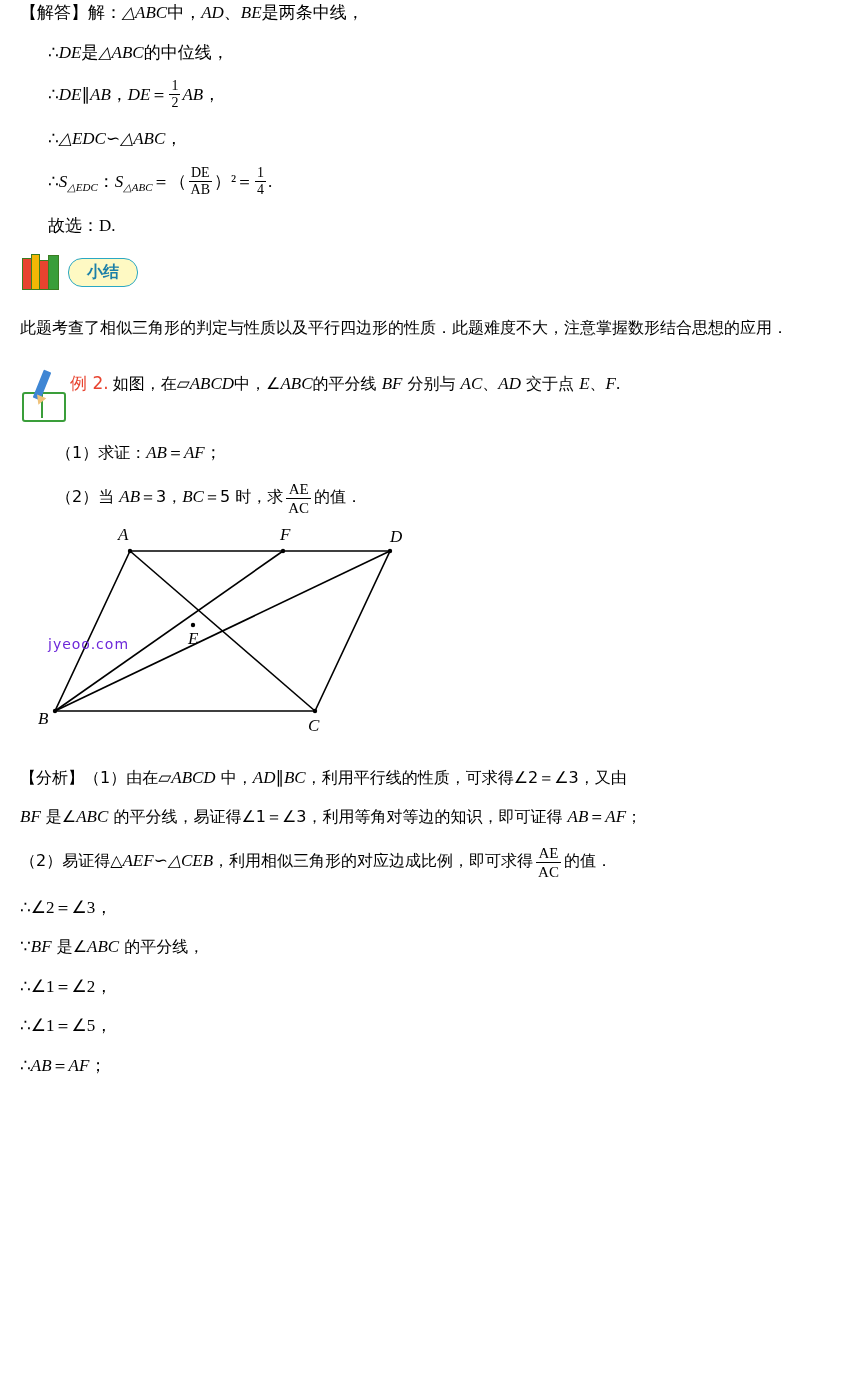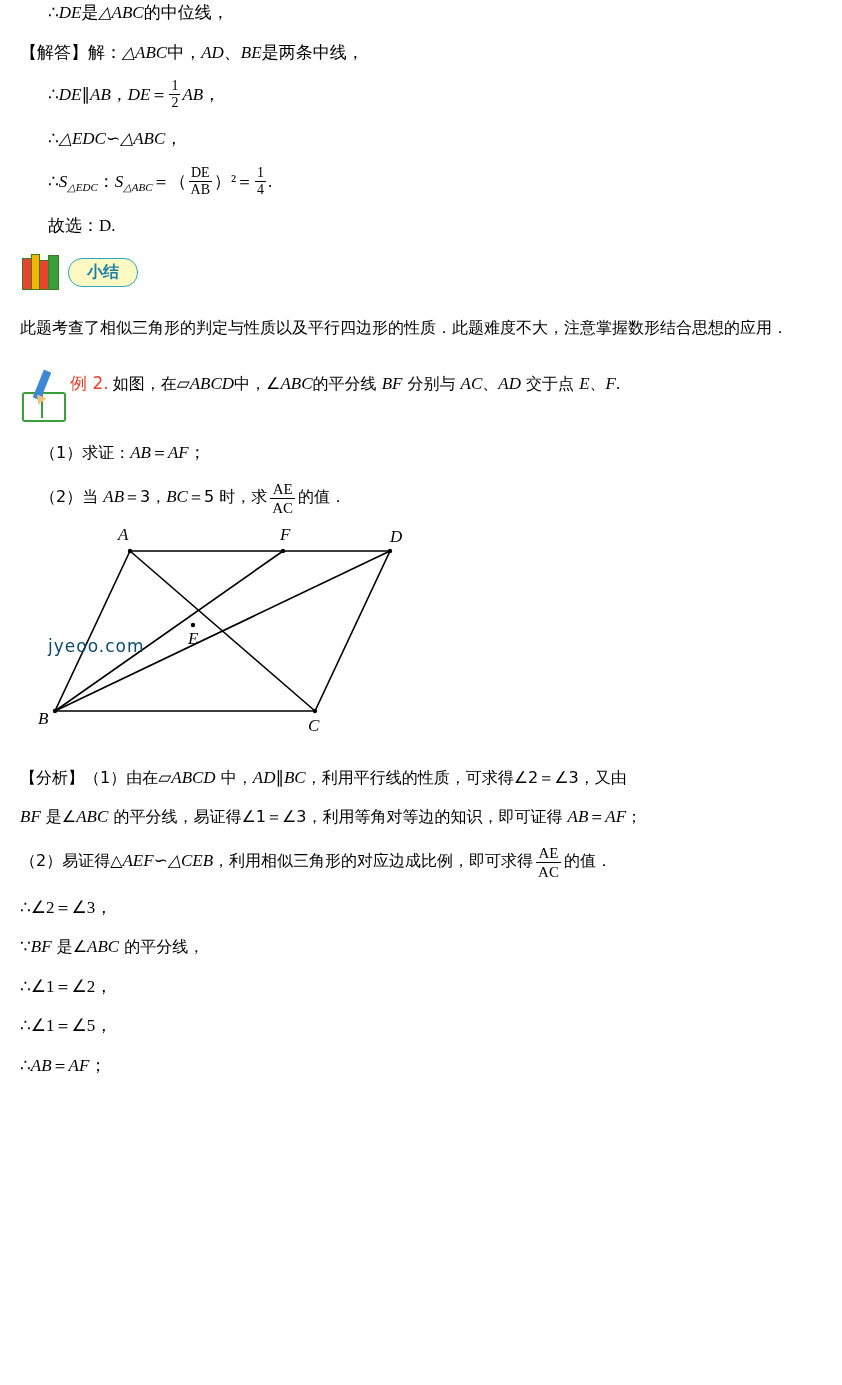--- a/index.html
+++ b/index.html
@@ -23,21 +23,21 @@
     box-sizing: border-box;
   }
   .line {
     font-size: 17px;
     line-height: 1.5;
     margin: 0 0 14px 0;
     padding: 0 40px 0 20px;
     white-space: nowrap;
   }
   .indent1 { padding-left: 48px; }
-  .indent2 { padding-left: 40px; }
+  .indent2 { padding-left: 56px; }
   .it { font-style: italic; font-family: "Liberation Serif", serif; }
   .cn { font-family: "DejaVu Sans", sans-serif; font-size: 16px; }
 
   
   .frac {
     display: inline-block;
     vertical-align: middle;
     text-align: center;
     font-size: 14px;
     line-height: 1.15;
@@ -163,37 +163,37 @@
   .fig-wrap {
     position: relative;
     width: 842px;
     height: 230px;
     margin: 6px 0 4px 0;
   }
   .watermark {
     position: absolute;
     left: 48px;
     top: 105px;
-    color: #0c4a6e;
-    font-size: 17px;
+    color: #6d28d9;
+    font-size: 14px;
     font-family: "DejaVu Sans", sans-serif;
     letter-spacing: 1px;
   }
 </style>
 </head>
 <body>
 
 <div class="page">
 
+  <div class="line">
+    <span>【解答】解：</span><span class="it">△ABC</span><span>中，</span><span class="it">AD</span><span>、</span><span class="it">BE</span><span>是两条中线，</span>
+  </div>
+
   <div class="line indent1">
     <span>∴</span><span class="it">DE</span><span>是</span><span class="it">△ABC</span><span>的中位线，</span>
-  </div>
-
-  <div class="line">
-    <span>【解答】解：</span><span class="it">△ABC</span><span>中，</span><span class="it">AD</span><span>、</span><span class="it">BE</span><span>是两条中线，</span>
   </div>
 
   <div class="line indent1">
     <span>∴</span><span class="it">DE</span><span>∥</span><span class="it">AB</span><span>，</span><span class="it">DE</span><span>＝</span><span class="frac"><span class="num">1</span><span class="den">2</span></span><span class="it">AB</span><span>，</span>
   </div>
 
   <div class="line indent1">
     <span>∴</span><span class="it">△EDC</span><span>∽</span><span class="it">△ABC</span><span>，</span>
   </div>
 

